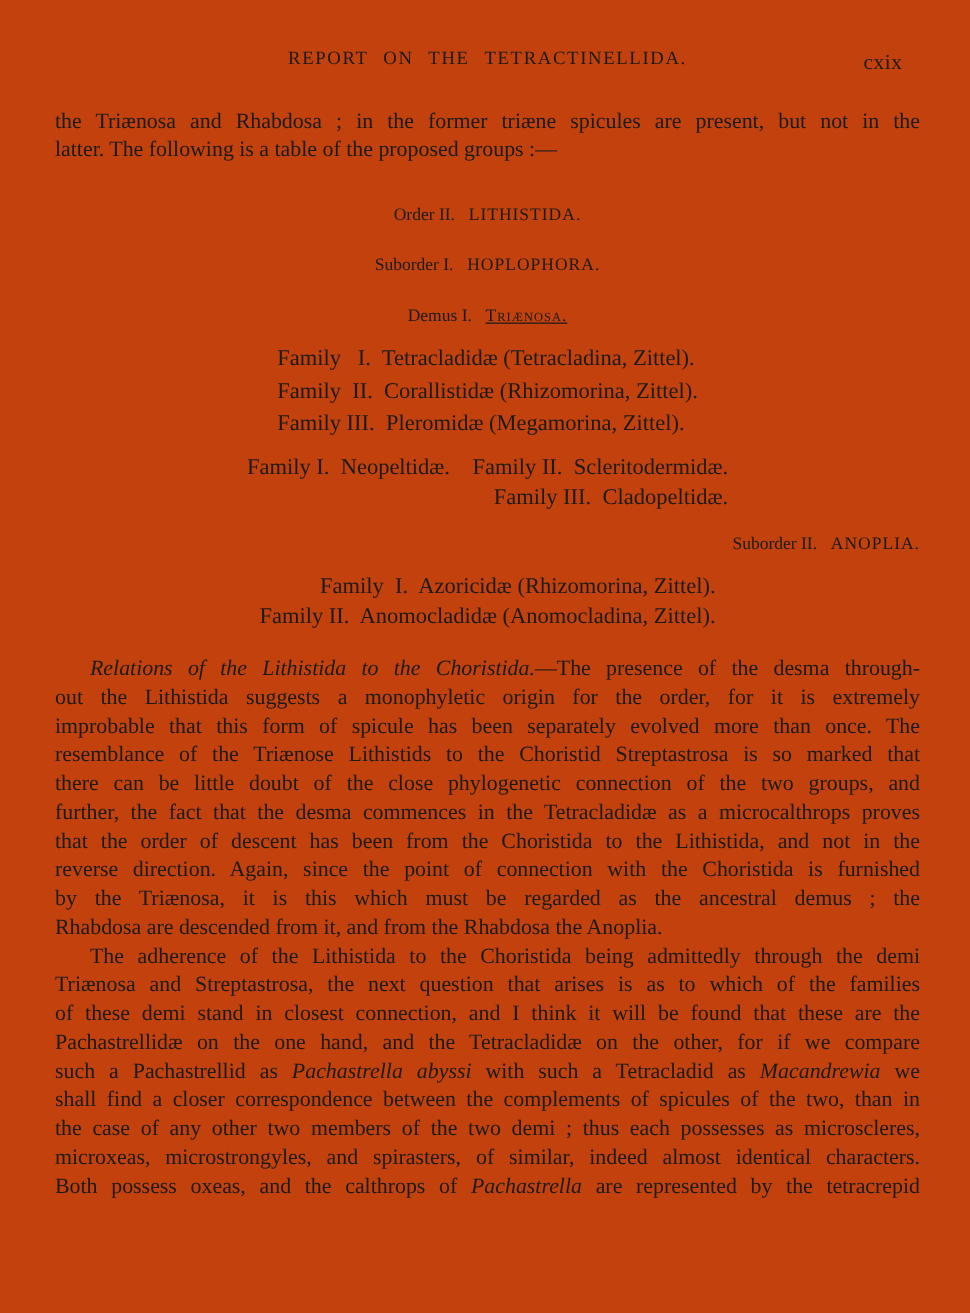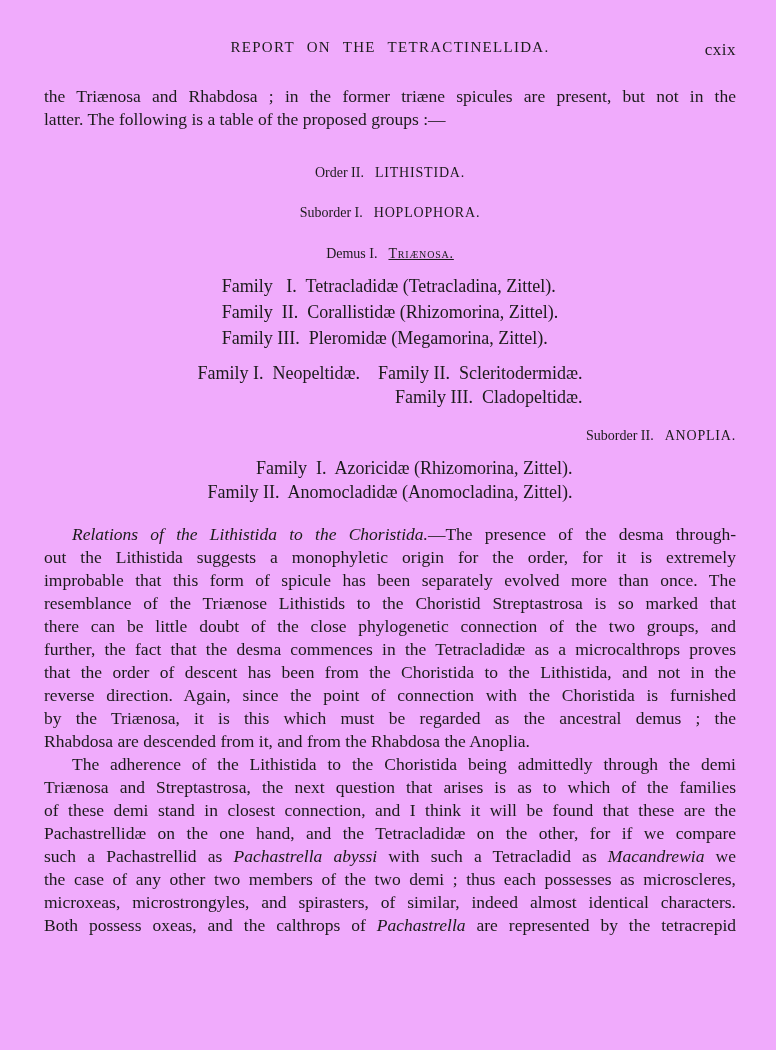--- a/index.html
+++ b/index.html
@@ -1,20 +1,20 @@
 <!DOCTYPE html>
 <html><head>
 <meta charset="utf-8">
 <style>
   html, body { margin: 0; padding: 0; background: #ffffff; }
   .page {
     position: relative;
     width: 776px;
     height: 1050px;
-    background: #f0abfc;
+    background: #c2410c;
     color: #1b1b1b;
     font-family: "Liberation Serif", "DejaVu Serif", serif;
     overflow: hidden;
   }
   .content { margin: 0 40px 0 44px; }
 
   
   .header {
     position: relative;
     padding-top: 38px;
@@ -22,21 +22,21 @@
     text-align: center;
   }
   .header-title {
     font-size: 15px;
     letter-spacing: 1.3px;
     word-spacing: 7px;
     font-weight: 400;
   }
   .page-number {
     position: absolute;
-    right: 0;
+    right: 14px;
     top: 40px;
     font-size: 17px;
     letter-spacing: 0.5px;
   }
 
   
   .tline {
     font-size: 17.5px;
     line-height: 23px;
     height: 23px;
@@ -134,19 +134,20 @@
         <div class="tline just"><span>by the Triænosa, it is this which must be regarded as the ancestral demus ; the</span></div>
         <div class="tline"><span>Rhabdosa are descended from it, and from the Rhabdosa the Anoplia.</span></div>
       </div>
 
     <div class="para2">
         <div class="tline just ind"><span>The adherence of the Lithistida to the Choristida being admittedly through the demi</span></div>
         <div class="tline just"><span>Triænosa and Streptastrosa, the next question that arises is as to which of the families</span></div>
         <div class="tline just"><span>of these demi stand in closest connection, and I think it will be found that these are the</span></div>
         <div class="tline just"><span>Pachastrellidæ on the one hand, and the Tetracladidæ on the other, for if we compare</span></div>
         <div class="tline just"><span>such a Pachastrellid as </span><span class="it">Pachastrella abyssi</span><span> with such a Tetracladid as </span><span class="it">Macandrewia</span><span> we</span></div>
+        <div class="tline just"><span>shall find a closer correspondence between the complements of spicules of the two, than in</span></div>
         <div class="tline just"><span>the case of any other two members of the two demi ; thus each possesses as microscleres,</span></div>
         <div class="tline just"><span>microxeas, microstrongyles, and spirasters, of similar, indeed almost identical characters.</span></div>
         <div class="tline just"><span>Both possess oxeas, and the calthrops of </span><span class="it">Pachastrella</span><span> are represented by the tetracrepid</span></div>
       </div>
 
   </div>
 </div>
 
 </body></html>

